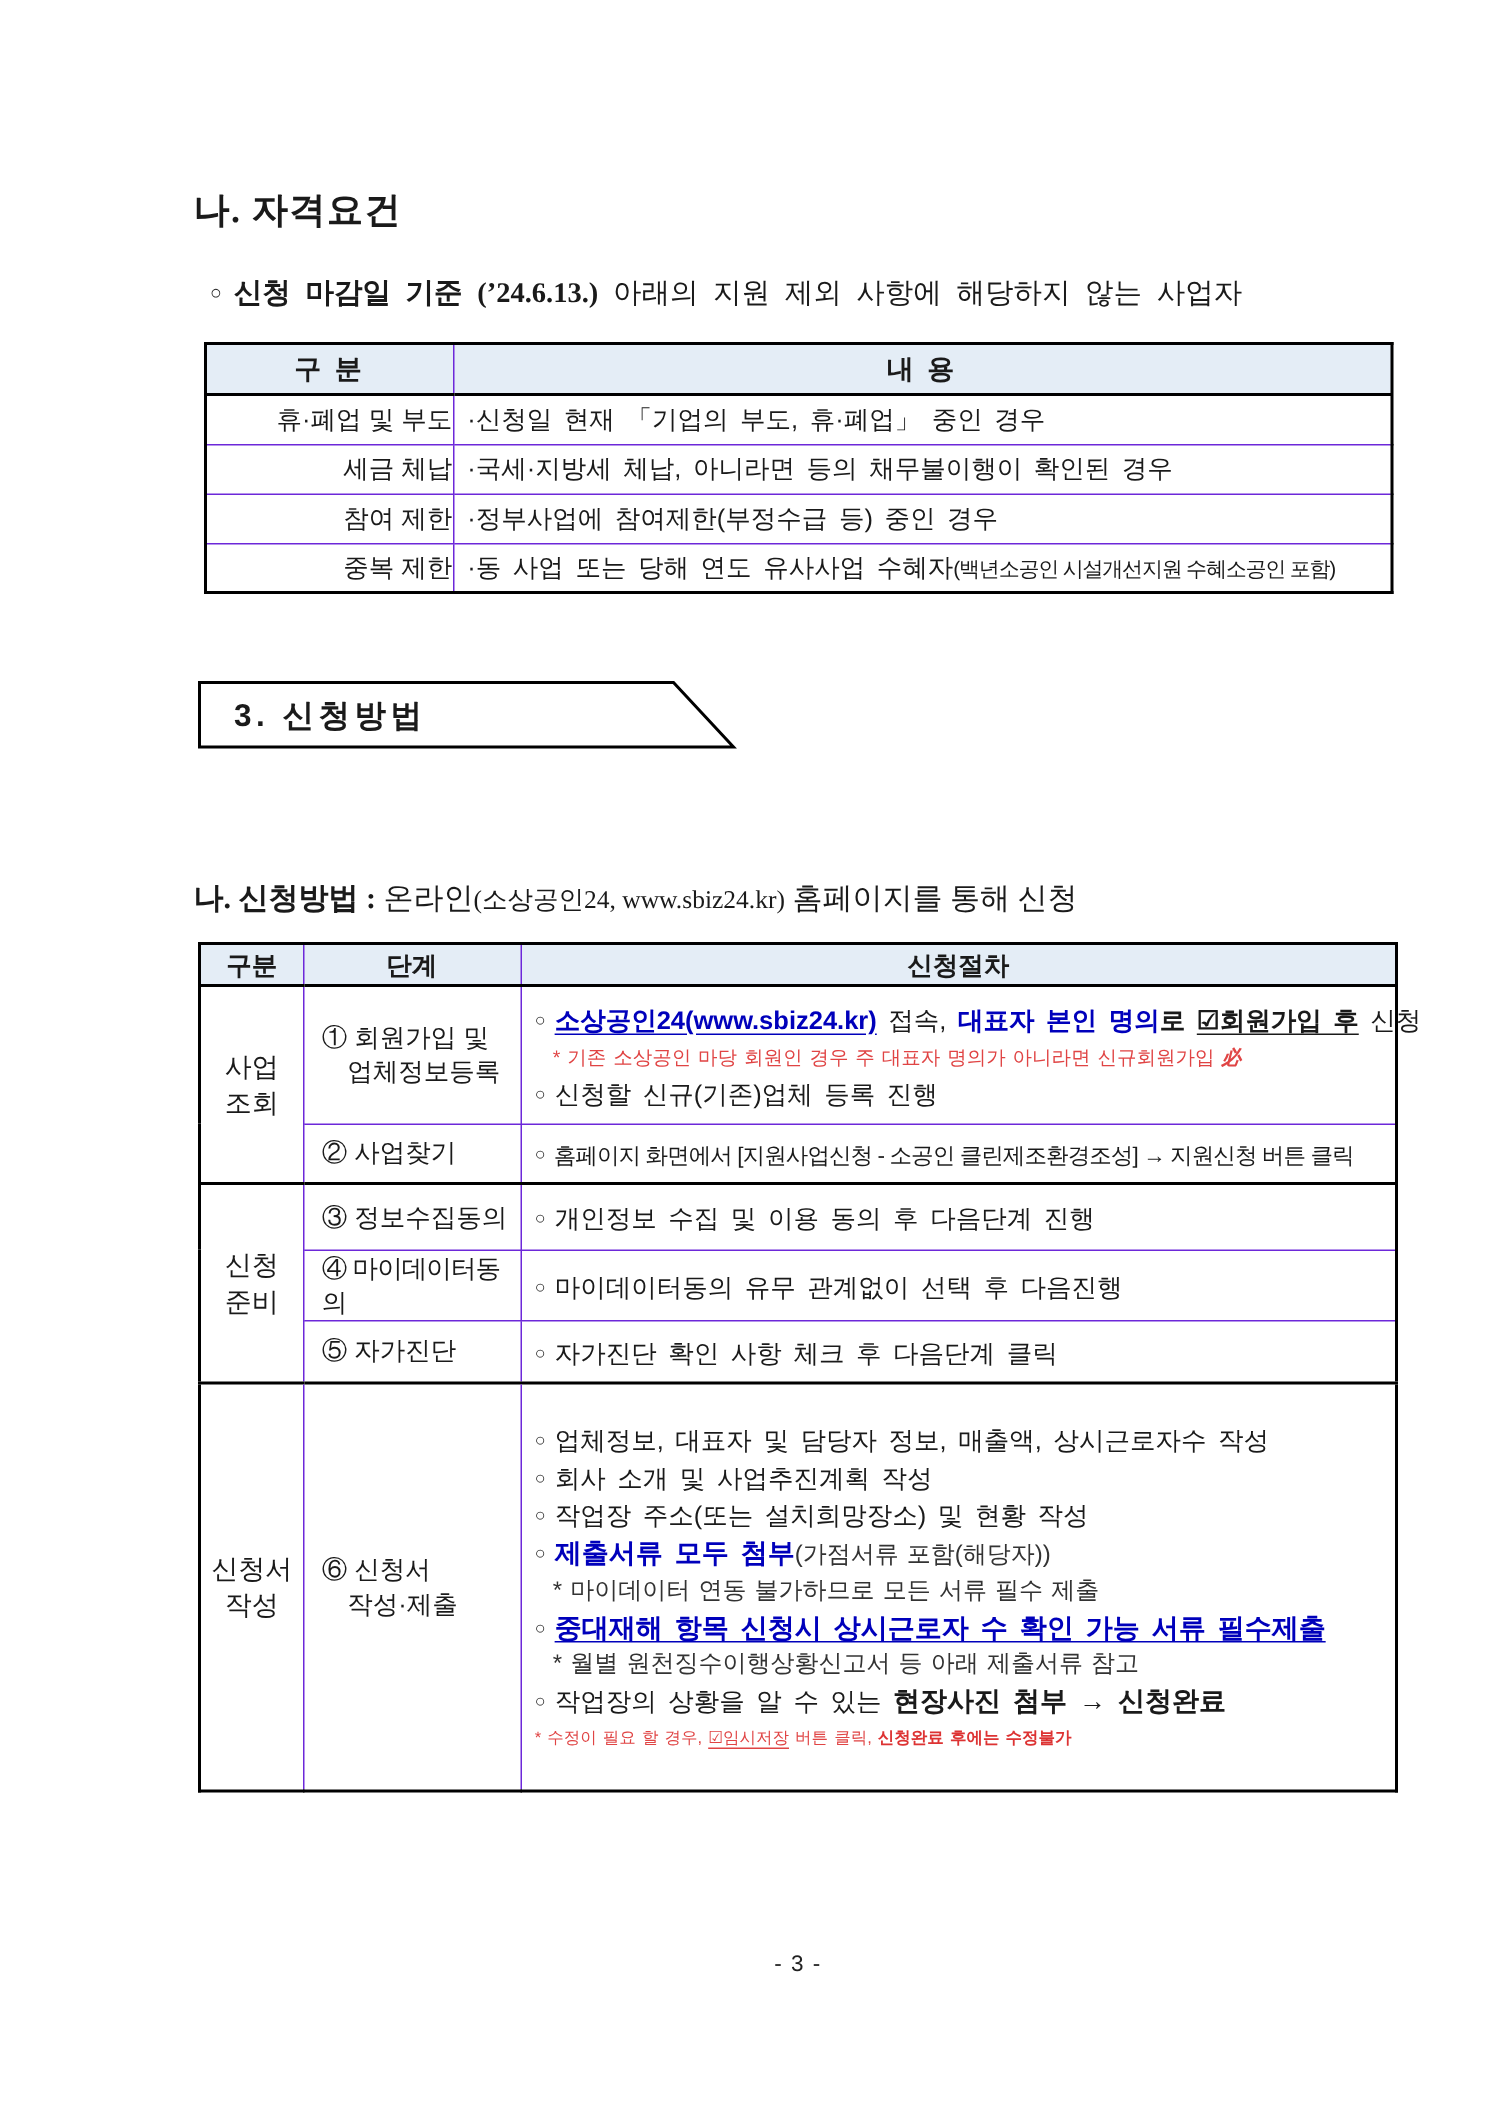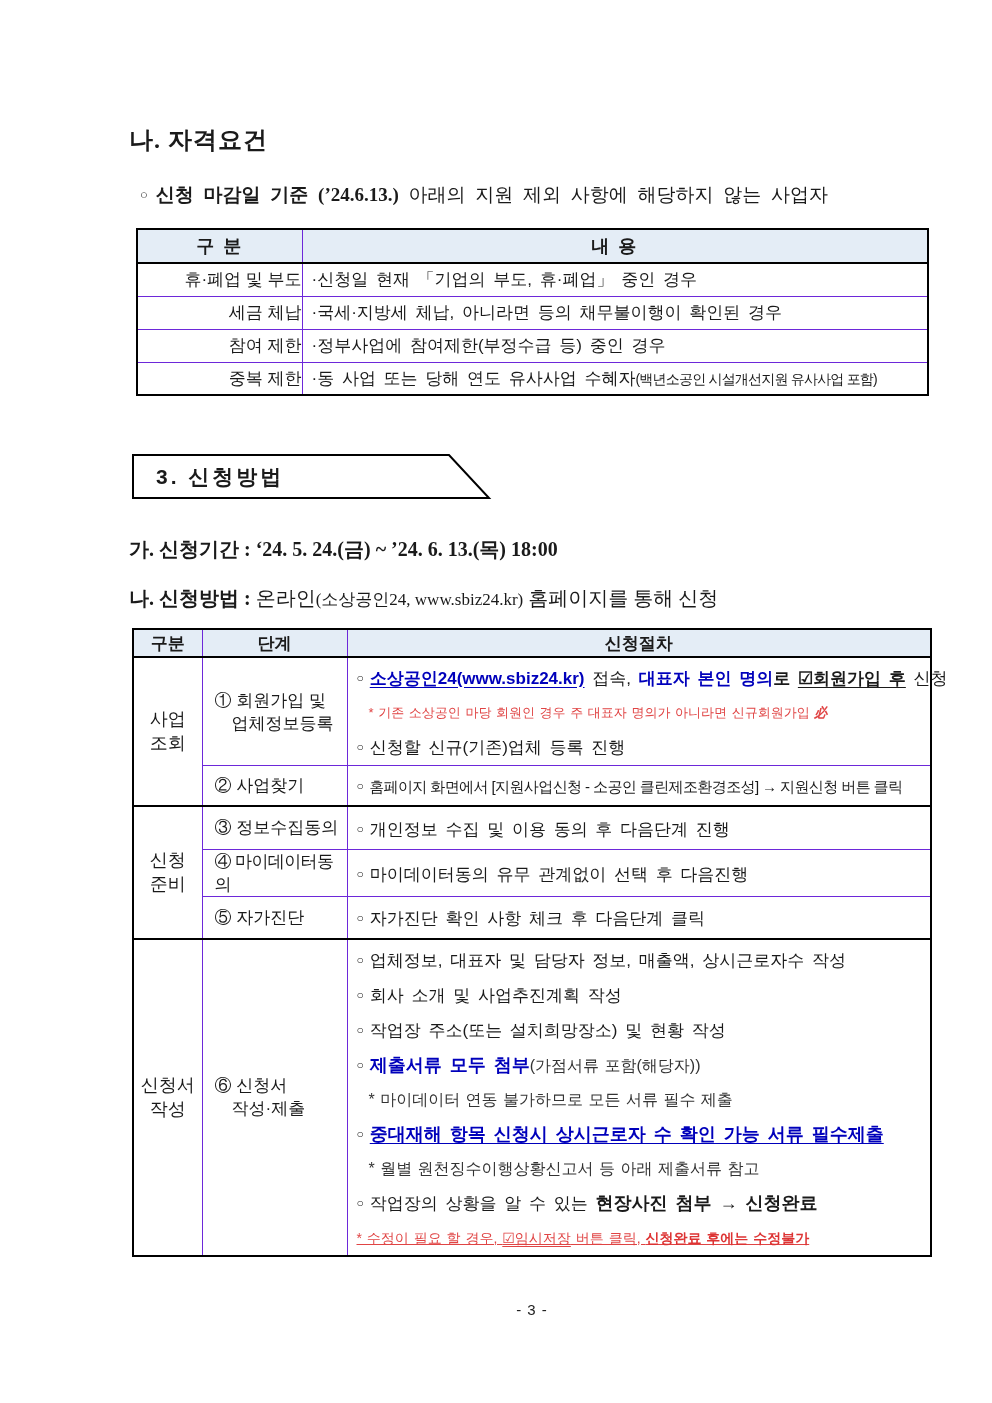--- a/index.html
+++ b/index.html
@@ -43,35 +43,35 @@
   #t2 td { font-size:17px; }
   #t2 .head td { height:28px; font-size:17px; }
   #t2 .grp { text-align:center; font-size:18px; line-height:1.35; white-space:pre-line; }
   #t2 .step { padding-left:12px; }
   #t2 .step .ind1 { padding-left:17px; }
   #t2 .step .ind2 { padding-left:17px; }
   #t2 .proc { padding:3px 0 0 9px; vertical-align:middle; }
   #t2 tr.gsep td { border-top:2px solid #000; }
   tr.hr1 { height:92px; } tr.hr2 { height:40px; } tr.hr3 { height:44px; }
   tr.hr4 { height:44px; } tr.hr5 { height:42px; } tr.hr6 { height:272px; }
-  .ln { line-height:34px; word-spacing:3px; white-space:nowrap; }
+  .ln { line-height:24px; word-spacing:3px; white-space:nowrap; }
   .b { font-size:12px; vertical-align:2px; margin-right:6px; }
   .blue { color:#0000bb; font-weight:bold; }
   .bu { text-decoration:underline; text-underline-offset:3px; }
   .bk { font-weight:bold; }
   .u { text-decoration:underline; text-underline-offset:3px; }
   .red { color:#e04444; }
   .redb { color:#dd3333; font-weight:bold; }
   .sm { font-size:13px; padding-left:12px; word-spacing:1px; }
   .bi { font-style:italic; font-weight:bold; }
   .cond { font-size:15px; letter-spacing:-0.6px; word-spacing:0; }
   .semicond { letter-spacing:-0.6px; font-size:16.5px; }
   .big { font-size:18px; }
   .mid { font-size:16px; color:#333; word-spacing:1px; }
-  .l9 { font-size:14px; word-spacing:1px;text-decoration:underline; }
+  .l9 { font-size:11px; word-spacing:1px; }
   
   .footer { position:absolute; left:0; right:0; top:1301px; text-align:center;
     font-size:15px; letter-spacing:1px; color:#222; }
 </style>
 </head>
 <body>
 
 <div class="page">
 
   <div class="h-serif heading-b">나. 자격요건</div>
@@ -98,34 +98,33 @@
       <tr>
         <td class="cat">세금 체납</td>
         <td class="cont">·국세·지방세 체납, 아니라면 등의 채무불이행이 확인된 경우</td>
       </tr>
       <tr>
         <td class="cat">참여 제한</td>
         <td class="cont">·정부사업에 참여제한(부정수급 등) 중인 경우</td>
       </tr>
       <tr>
         <td class="cat">중복 제한</td>
-        <td class="cont"><span>·동 사업 또는 당해 연도 유사사업 수혜자</span><span class="note">(백년소공인 시설개선지원 유사사업 포함)</span></td>
+        <td class="cont"><span>·동 사업 또는 당해 연도 유사사업 수혜자</span><span class="note">(백년소공인 시설개선지원 수혜소공인 포함)</span></td>
       </tr>
     </tbody>
       </table>
   </div>
 
   <div class="banner">
     <svg width="362" height="46">
       <polygon points="1,1 317,1 357,44 1,44" fill="#ffffff" stroke="#000000" stroke-width="2"></polygon>
     </svg>
     <span class="txt">3. 신청방법</span>
   </div>
 
-  <div class="item-line item-a"><span>가. 신청기간 : </span><span>‘24. 5. 24.(금) ~ ’24. 6. 13.(목) 18:00</span></div>
 
   <div class="item-line item-b"><span class="lbl">나. 신청방법 : </span><span>온라인</span><span class="paren">(소상공인24, www.sbiz24.kr)</span><span> 홈페이지를 통해 신청</span></div>
 
   <div class="t2-wrap">
     <table id="t2">
       <colgroup>
           <col style="width:69px">
           <col style="width:145px">
           <col>
         </colgroup>

